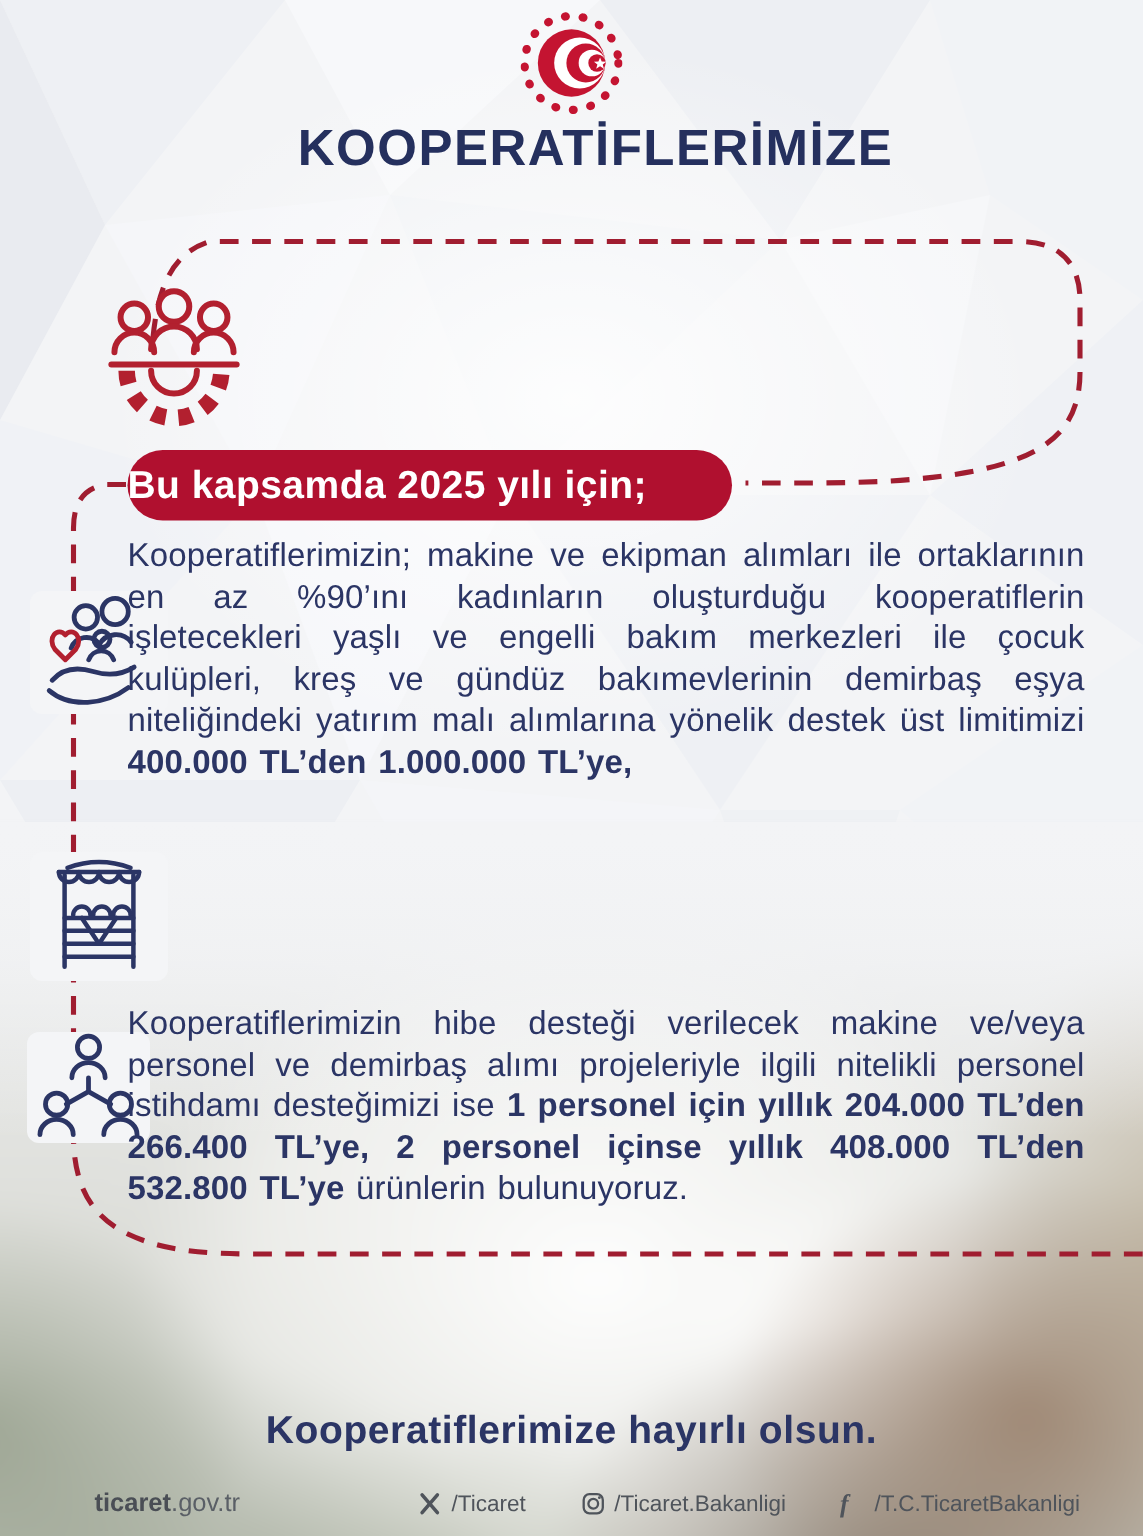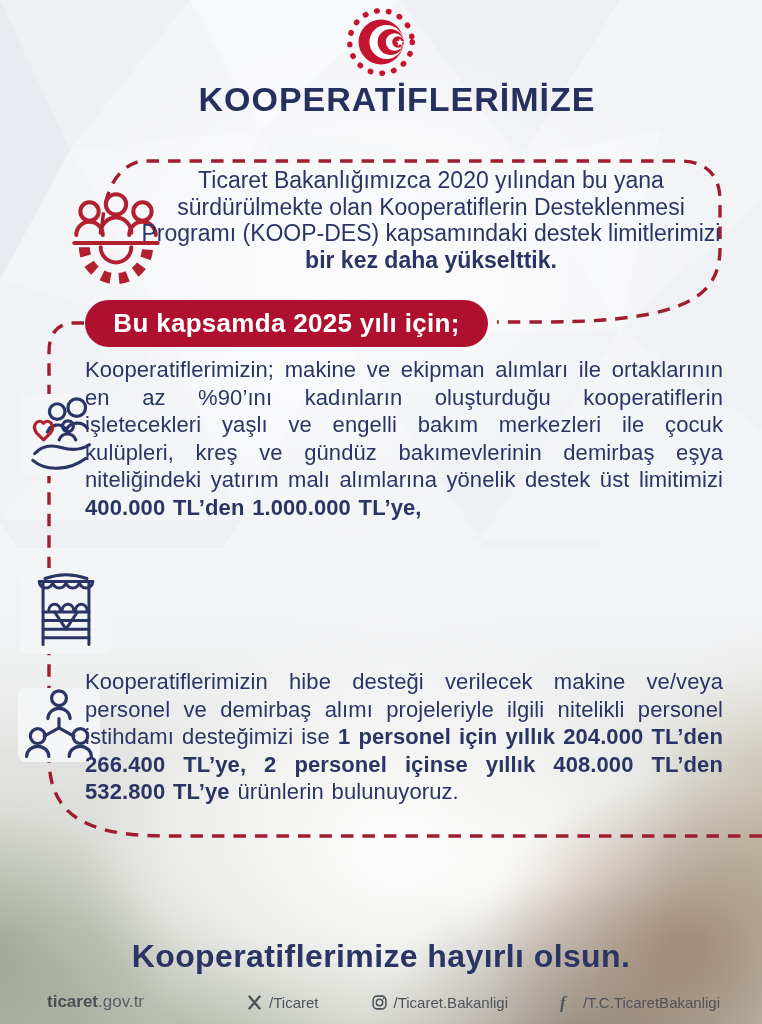--- a/index.html
+++ b/index.html
@@ -43,43 +43,43 @@
   .title{position:absolute;top:80px;left:0;width:100%;text-align:center;color:var(--title_navy);
     font-size:34px;font-weight:700;letter-spacing:1px;line-height:1.14;padding-left:32px;}
 
   
   .intro-icon{position:absolute;left:60px;top:184px;width:112px;height:112px;color:var(--coop_red);}
   .intro-text{position:absolute;left:138px;top:167px;width:586px;text-align:center;color:var(--navy);
     font-size:23px;line-height:26.5px;}
   .b{font-weight:700;}
 
   .badge{position:absolute;left:85px;top:300px;width:403px;height:47px;background:var(--badge_red);
-    border-radius:24px;color:#fff;font-size:26px;font-weight:700;text-align:center;line-height:46px;letter-spacing:.3px;}
+    border-radius:24px;color:#fff;font-size:26px;font-weight:700;text-align:left;line-height:46px;letter-spacing:.3px;}
 
   
   .sec-text{position:absolute;left:85px;width:638px;color:var(--navy);font-size:22px;line-height:27.5px;
     text-align:justify;letter-spacing:.1px;word-spacing:1.5px;}
   .sec1{top:356px;} .sec2{top:568px;} .sec3{top:668px;}
   .icon-patch{position:absolute;background:#f4f5f7;border-radius:8px;display:flex;align-items:center;justify-content:center;color:var(--navy);}
   .patch1{left:20px;top:394px;width:92px;height:82px;}
   .patch2{left:20px;top:568px;width:92px;height:86px;}
   .patch3{left:18px;top:688px;width:82px;height:74px;}
   .red-stroke{color:var(--coop_red);}
 
   
   .notice{position:absolute;left:51px;top:850px;width:660px;text-align:center;color:var(--navy);
     font-size:22px;line-height:28px;}
   .slogan{position:absolute;top:938px;left:0;width:100%;text-align:center;color:var(--navy);
-    font-size:32px;font-weight:700;letter-spacing:.4px;}
-
-  
-  .footer{position:absolute;left:47px;right:42px;bottom:12px;display:flex;justify-content:space-between;align-items:center;z-index:5;}
+    font-size:26px;font-weight:700;letter-spacing:.4px;}
+
+  
+  .footer{position:absolute;left:63px;right:42px;bottom:12px;display:flex;justify-content:space-between;align-items:center;z-index:5;}
   .website{font-size:17px;color:var(--footer_gray);}
   .website .rest{font-weight:400;color:#5a5f66;}
-  .socials{display:flex;gap:52px;align-items:center;}
+  .socials{display:flex;gap:36px;align-items:center;}
   .social{display:flex;gap:6px;align-items:center;color:#4f545b;font-size:15px;}
   .s-icon{width:17px;height:17px;display:inline-flex;color:#4f545b;}
   .s-icon svg{width:100%;height:100%;}
   .fb-glyph{font-weight:700;font-size:17px;line-height:17px;font-family:"Liberation Serif","DejaVu Serif",serif;font-style:italic;}
 
   .icon-svg{width:100%;height:100%;}
   .icon-svg *{vector-effect:non-scaling-stroke;}
 </style>
 </head>
 <body>
@@ -140,21 +140,20 @@
         <circle cx="55" cy="20" r="10"></circle>
         <circle cx="81" cy="27" r="9"></circle>
         <path d="M16,50 a13,13 0 0 1 26,0"></path>
         <path d="M40,48 a15,15 0 0 1 30,0"></path>
         <path d="M68,50 a13,13 0 0 1 26,0"></path>
         <path d="M14,58 L96,58"></path>
         <path d="M24,62 A31,31 0 0 0 86,62" stroke-width="11" stroke-dasharray="9 8.5" stroke-linecap="butt"></path>
         <path d="M40,62 A15,15 0 0 0 70,62"></path>
       </svg>
     </div>
-    <div class="intro-text"><span>Ticaret Bakanlığımızca 2020 yılından bu yana sürdürülmekte olan Kooperatiflerin Desteklenmesi Programı (KOOP-DES) kapsamındaki destek limitlerimizi </span><span class="b">bir kez daha yükselttik.</span></div>
 
     <div class="badge">Bu kapsamda 2025 yılı için;</div>
 
     <div class="icon-patch patch1">
       <svg class="icon-svg" viewBox="0 0 90 84" fill="none" stroke="currentColor" stroke-width="3.2" stroke-linecap="round" stroke-linejoin="round">
         <circle cx="56" cy="14" r="9"></circle>
         <circle cx="36" cy="18" r="8"></circle>
         <circle cx="47" cy="33" r="5.5"></circle>
         <path d="M45,37 a13,13 0 0 1 22,-2"></path>
         <path d="M26,39 a11,11 0 0 1 19,-3"></path>

